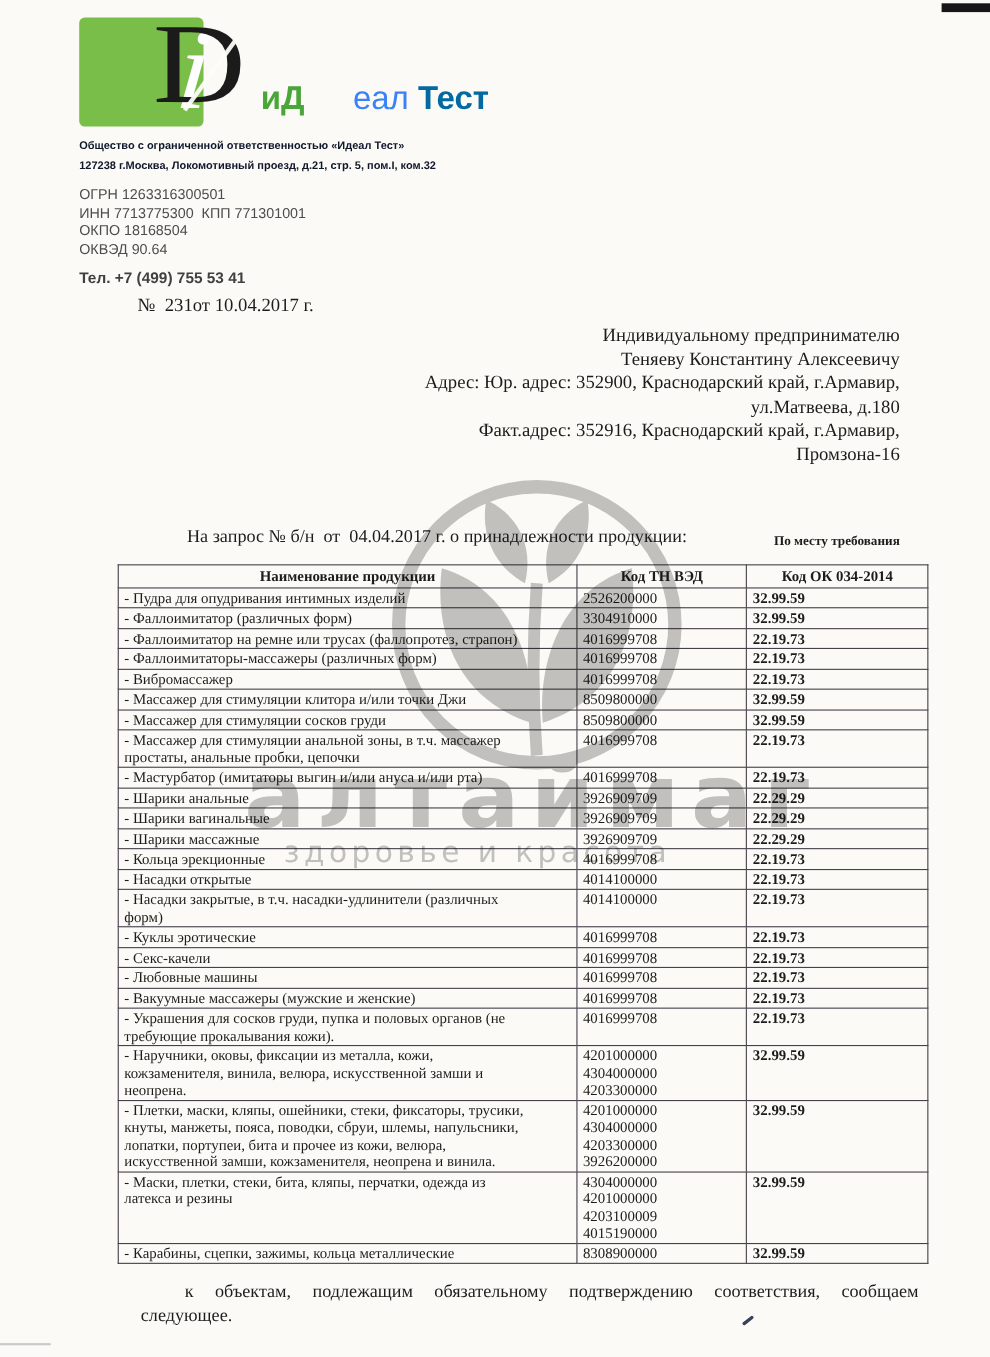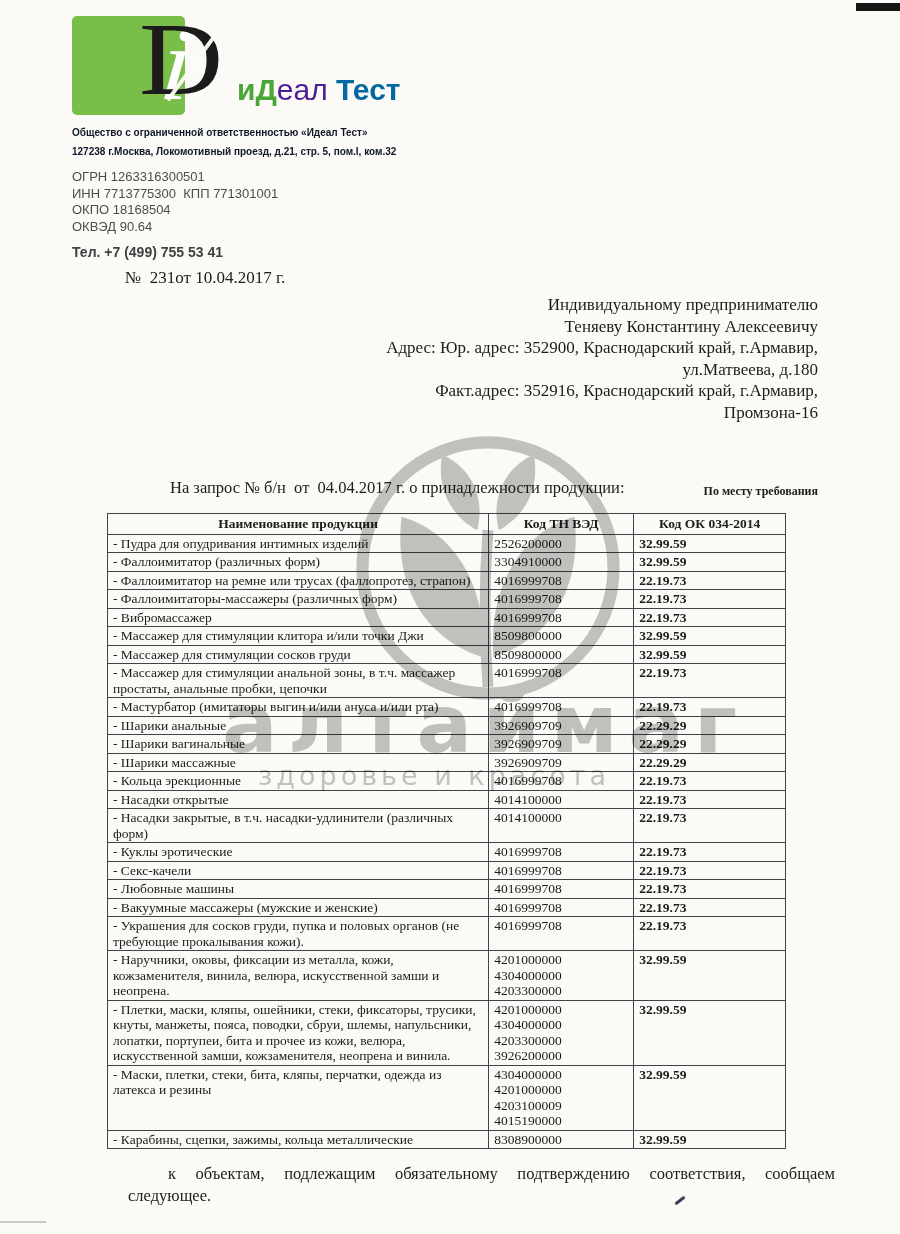--- a/index.html
+++ b/index.html
@@ -18,36 +18,36 @@
   .logo-square{left:72px;top:16px;width:113px;height:99px;background:#79be48;border-radius:5px;}
   .logo-i{left:90px;top:-4px;font-family:"Liberation Serif",serif;font-style:italic;
           font-size:104px;line-height:104px;color:#ffffff;transform:skewX(-6deg);}
   .logo-d{left:139px;top:-9px;font-family:"Liberation Serif",serif;font-size:104px;
           line-height:104px;color:#1b1b1b;transform:scaleX(1.12);transform-origin:left;}
   .logo-slash{left:190px;top:26px;width:4px;height:82px;background:#fcfcf9;
               transform:rotate(36deg);opacity:.95;}
   .brand{left:237px;top:74px;font-family:"Liberation Sans","DejaVu Sans",sans-serif;
          font-size:30px;line-height:32px;white-space:pre;}
   .brand .g{color:#4ba639;font-weight:bold;}
-  .brand .m{color:#4c1d95;}
+  .brand .m{color:#3b82f6;margin-left:44px;}
   .brand .b{color:#0369a1;font-weight:bold;}
   .co-block{left:72px;top:123px;font-family:"Liberation Sans","DejaVu Sans",sans-serif;}
   .co-line{font-size:10px;font-weight:bold;color:#0f172a;line-height:19px;}
   .reg-block{margin-top:8px;}
   .reg-line{font-size:13px;color:#4d4d4d;line-height:16.5px;white-space:pre;}
   .phone-line{margin-top:9px;font-size:14px;font-weight:bold;color:#404040;}
 
   
   .num-line{left:125px;top:268px;font-size:17px;}
   .recipient{right:82px;top:294px;text-align:right;font-size:17px;line-height:21.5px;}
   .to-whom{right:82px;top:436px;font-size:12px;font-weight:bold;margin-top:48px;}
   .intro{left:170px;top:478px;font-size:16.5px;}
 
   
-  table.doc{position:absolute;left:107px;top:513px;width:679px;border-collapse:collapse;
+  table.doc{position:absolute;left:107px;top:513px;width:737px;border-collapse:collapse;
             font-size:13.5px;z-index:1;}
   table.doc th,table.doc td{border:1px solid #45404a;vertical-align:top;
             line-height:15.5px;padding:1px 5px;}
   table.doc th{font-weight:bold;text-align:center;padding:2px 4px;}
   td.name,td.code{white-space:pre-line;}
   td.ok{font-weight:bold;padding-left:13px;}
 
   
   .watermark{position:absolute;inset:0;pointer-events:none;z-index:5;
              mix-blend-mode:multiply;opacity:.52;color:#8e8e8e;}

